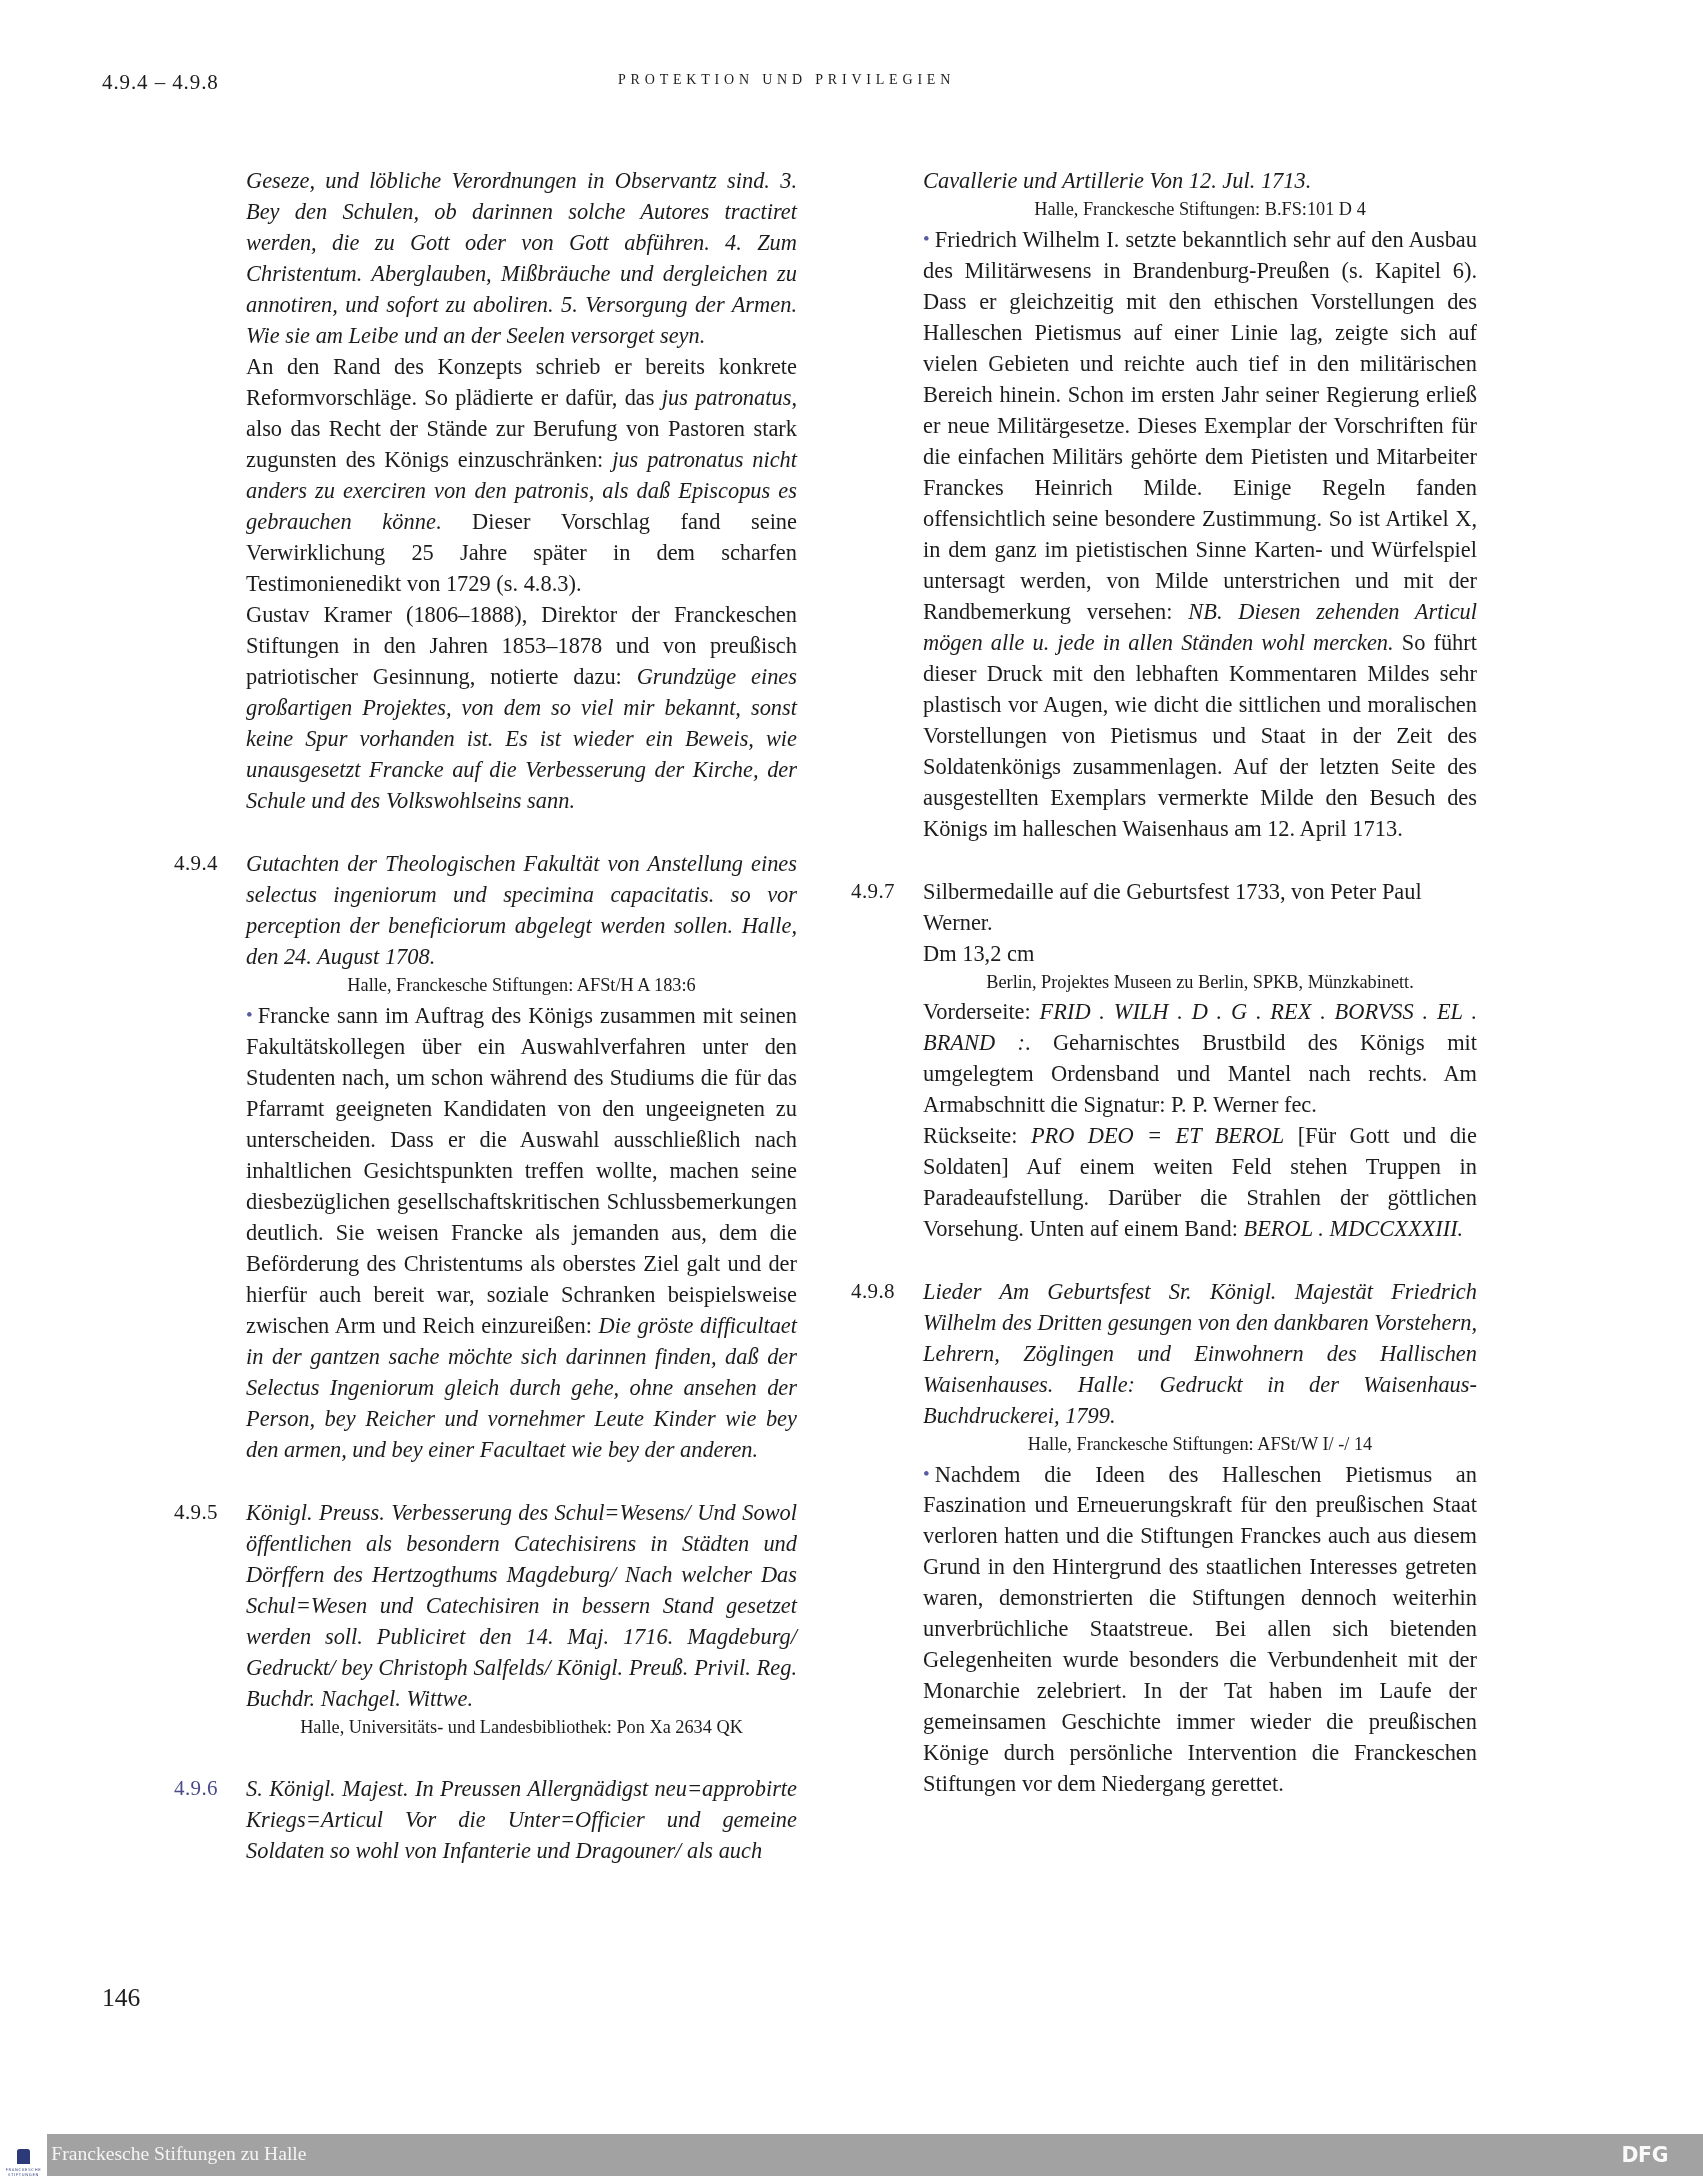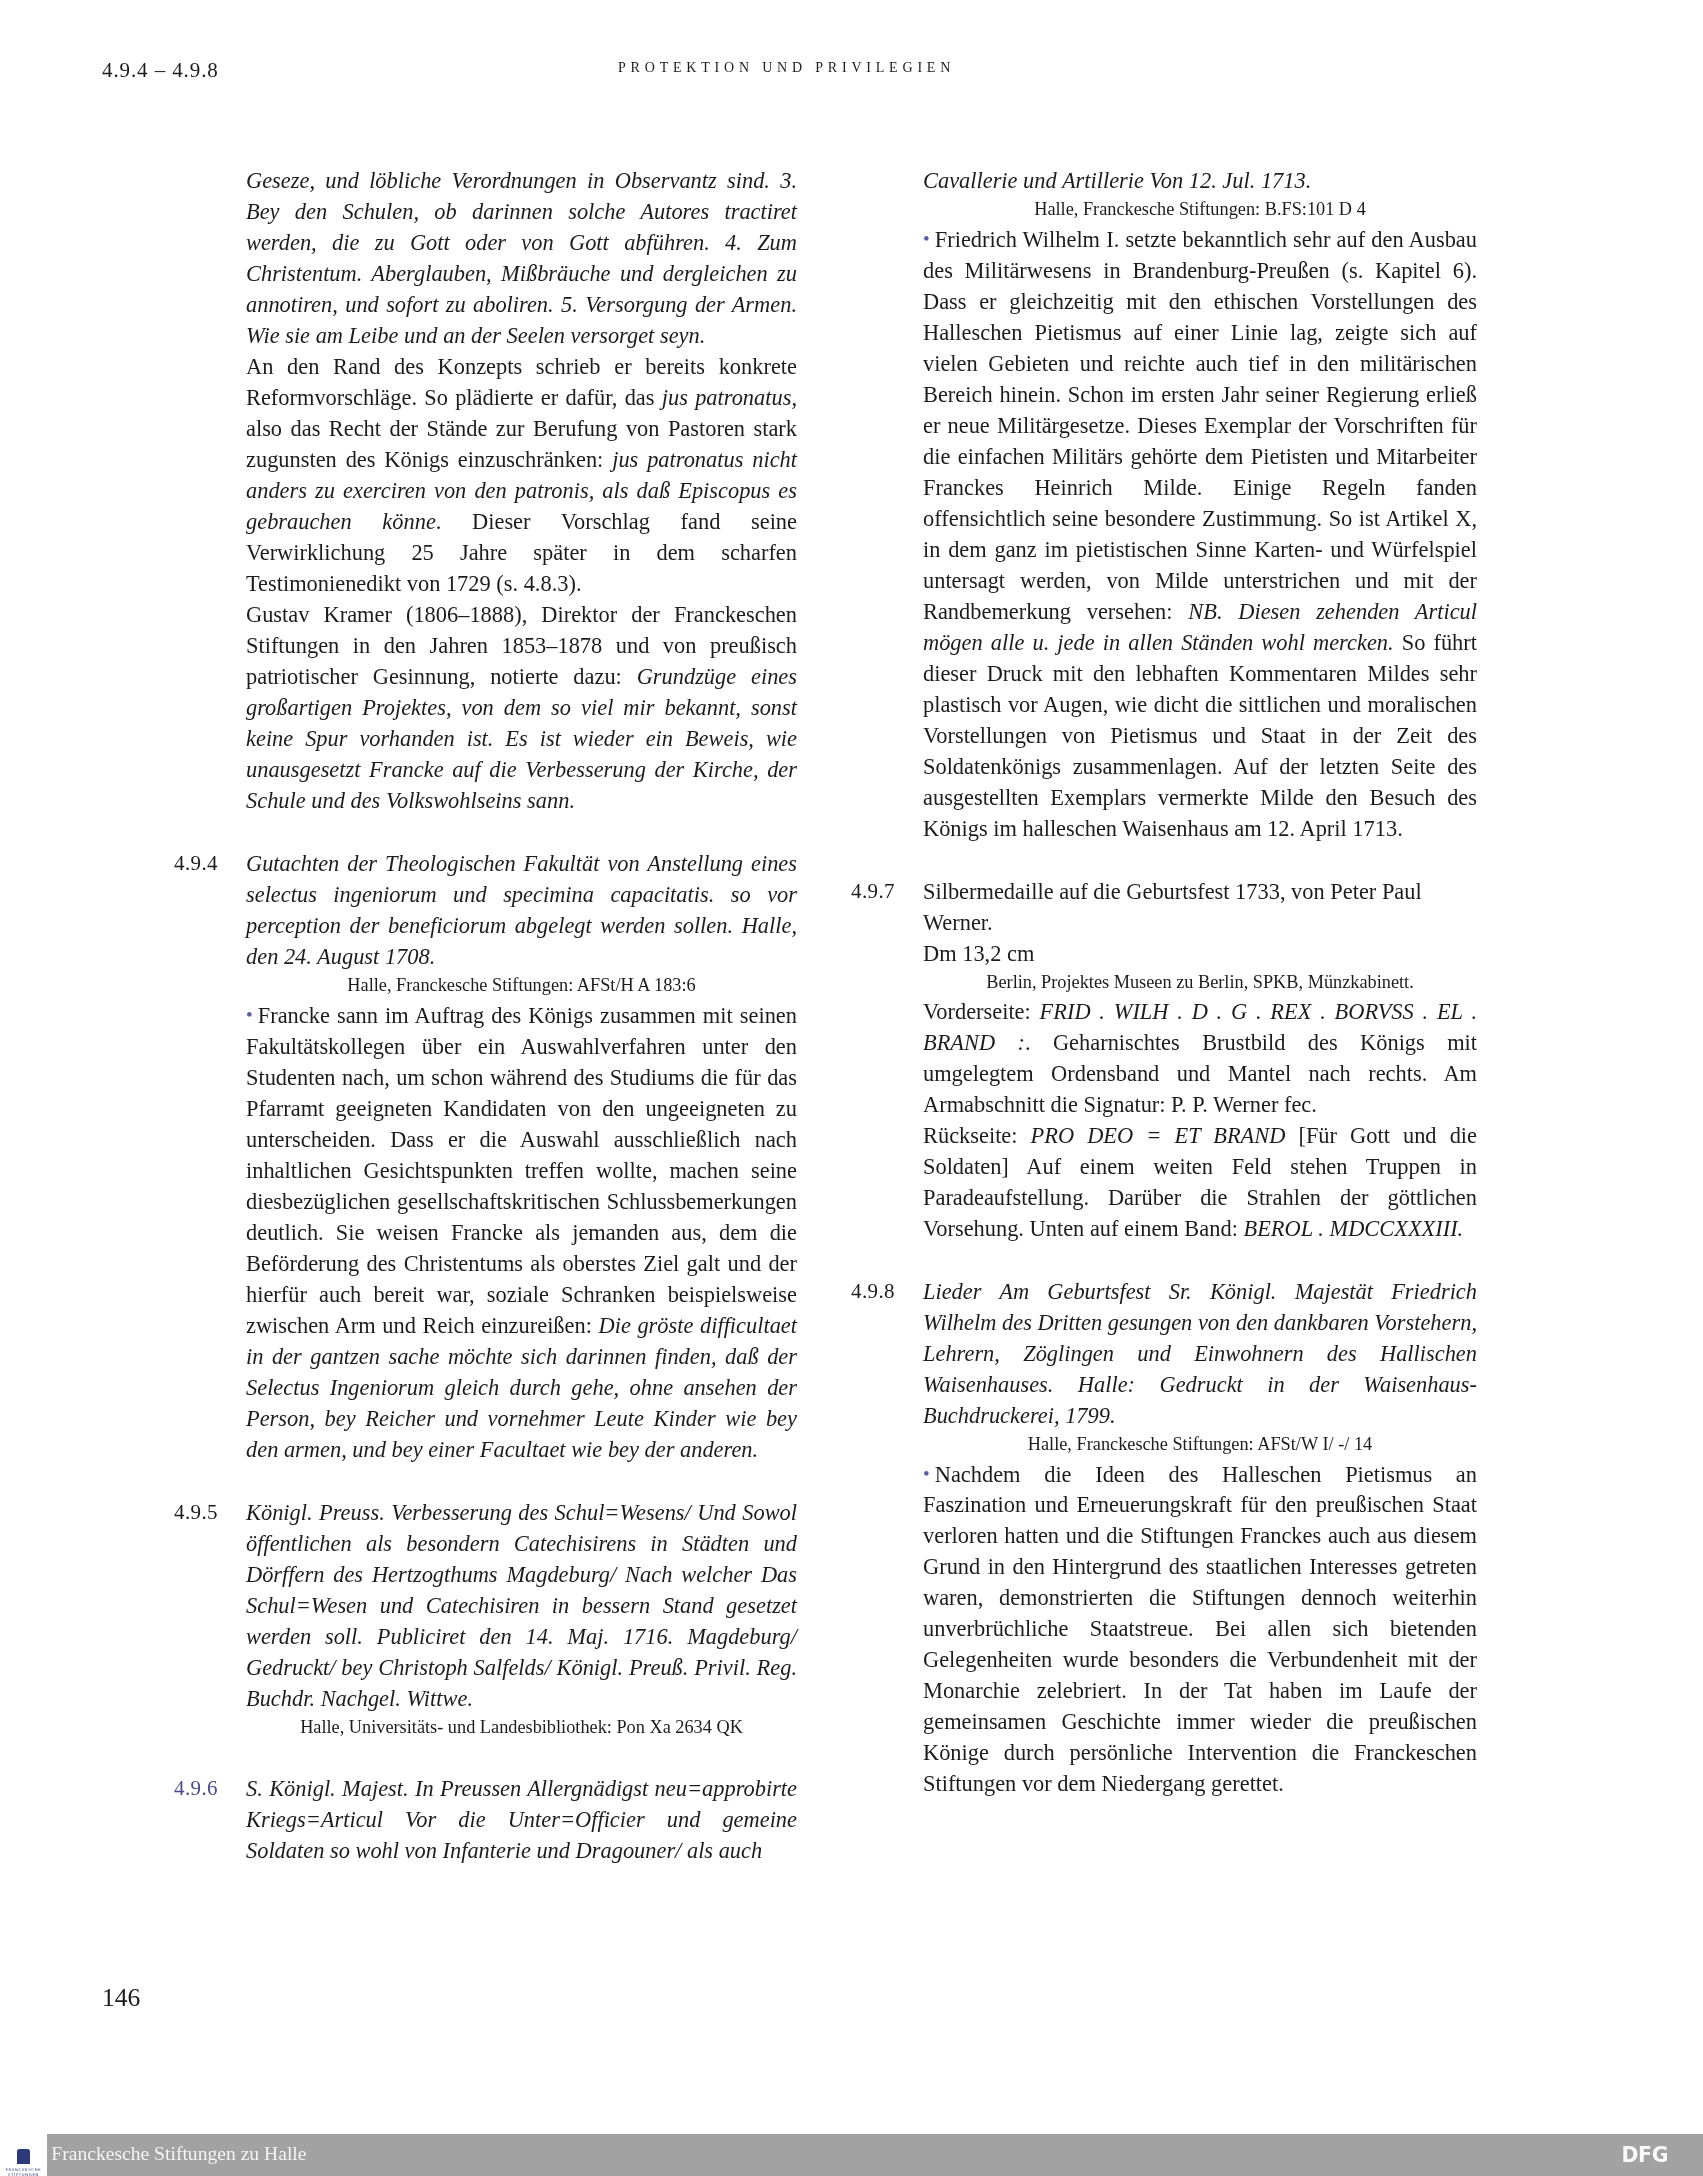--- a/index.html
+++ b/index.html
@@ -1,18 +1,18 @@
 <!DOCTYPE html>
 <html style="font-size:13.6px"><head>
 <meta charset="utf-8">
 <style>
   html, body { margin: 0; padding: 0; background: #ffffff; }
   body { width: 1704px; height: 2176px; position: relative; overflow: hidden;
          font-family: "Liberation Serif", "DejaVu Serif", serif; color: #1c1c1c; }
-  .running-head { position: absolute; top: 58px; left: 0; width: 1672px; height: 34px; }
+  .running-head { position: absolute; top: 70px; left: 0; width: 1672px; height: 34px; }
   .rh-range { position: absolute; left: 102px; top: 0; font-size: 21px; letter-spacing: 0.9px; }
   .rh-title { position: absolute; left: 618px; top: 1.7px; font-size: 14px; letter-spacing: 4.8px; }
   .col { position: absolute; font-size: 22.4px; line-height: 31px; text-align: justify; hyphens: manual; }
   .col-left { left: 246px; top: 165px; width: 551px; }
   .col-right { left: 923px; top: 165px; width: 554px; }
   .col p { margin: 0; }
   .i { font-style: italic; }
   .entry { position: relative; }
   .num { position: absolute; left: -72px; top: 0; font-size: 21px; letter-spacing: 0.4px; font-style: normal; }
   .num.blue { color: #4a4a8c; }
@@ -76,21 +76,21 @@
   </div>
 
   <div class="gap-large"></div>
 
   <div class="entry">
     <span class="num">4.9.7</span>
     <p style="text-align:left">Silbermedaille auf die Geburtsfest 1733, von Peter Paul Werner.</p>
     <p>Dm 13,2 cm</p>
     <p class="loc">Berlin, Projektes Museen zu Berlin, SPKB, Münzkabinett.</p>
     <p><span>Vorderseite: </span><span class="i">FRID . WILH . D . G . REX . BORVSS . EL . BRAND :</span><span>. Geharnischtes Brustbild des Königs mit umgelegtem Ordensband und Mantel nach rechts. Am Armabschnitt die Signatur: P. P. Werner fec.</span></p>
-    <p><span>Rückseite: </span><span class="i">PRO DEO = ET BRAND</span><span> [Für Gott und die Soldaten] Auf einem weiten Feld stehen Truppen in Paradeaufstellung. Darüber die Strahlen der göttlichen Vorsehung. Unten auf einem Band: </span><span class="i">BEROL . MDCCXXXIII.</span></p>
+    <p><span>Rückseite: </span><span class="i">PRO DEO = ET BEROL</span><span> [Für Gott und die Soldaten] Auf einem weiten Feld stehen Truppen in Paradeaufstellung. Darüber die Strahlen der göttlichen Vorsehung. Unten auf einem Band: </span><span class="i">BEROL . MDCCXXXIII.</span></p>
   </div>
 
   <div class="gap-large"></div>
 
   <div class="entry">
     <span class="num">4.9.8</span>
     <p class="i">Lieder Am Geburtsfest Sr. Königl. Majestät Friedrich Wilhelm des Dritten gesungen von den dankbaren Vorstehern, Lehrern, Zöglingen und Einwohnern des Hallischen Waisenhauses. Halle: Gedruckt in der Waisenhaus-Buchdruckerei, 1799.</p>
     <p class="loc">Halle, Franckesche Stiftungen: AFSt/W  I/ -/ 14</p>
     <p><span class="bullet">•</span><span>Nachdem die Ideen des Halleschen Pietismus an Faszination und Erneuerungskraft für den preußischen Staat verloren hatten und die Stiftungen Franckes auch aus diesem Grund in den Hintergrund des staatlichen Interesses getreten waren, demonstrierten die Stiftungen dennoch weiterhin unverbrüchliche Staatstreue. Bei allen sich bietenden Gelegenheiten wurde besonders die Verbundenheit mit der Monarchie zelebriert. In der Tat haben im Laufe der gemeinsamen Geschichte immer wieder die preußischen Könige durch persönliche Intervention die Franckeschen Stiftungen vor dem Niedergang gerettet.</span></p>
   </div>

